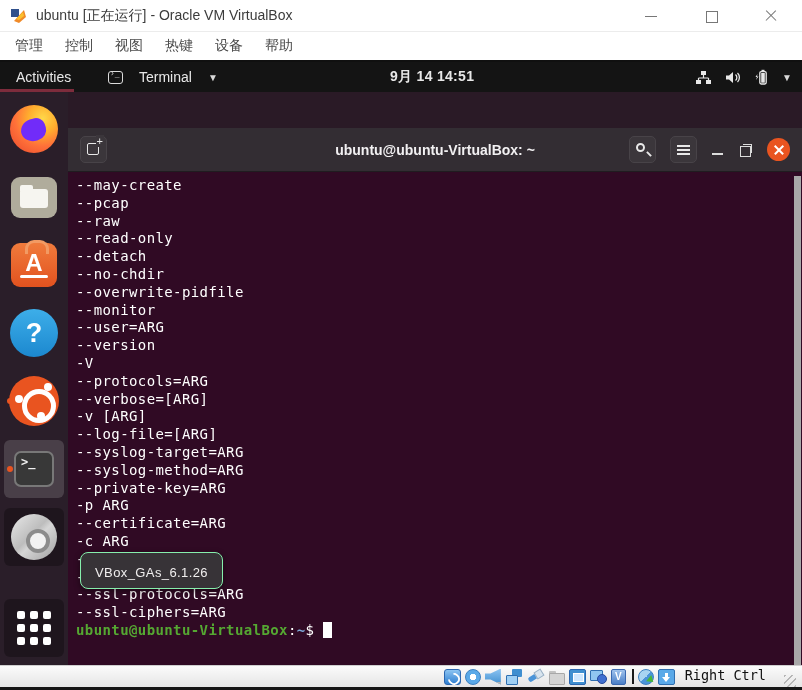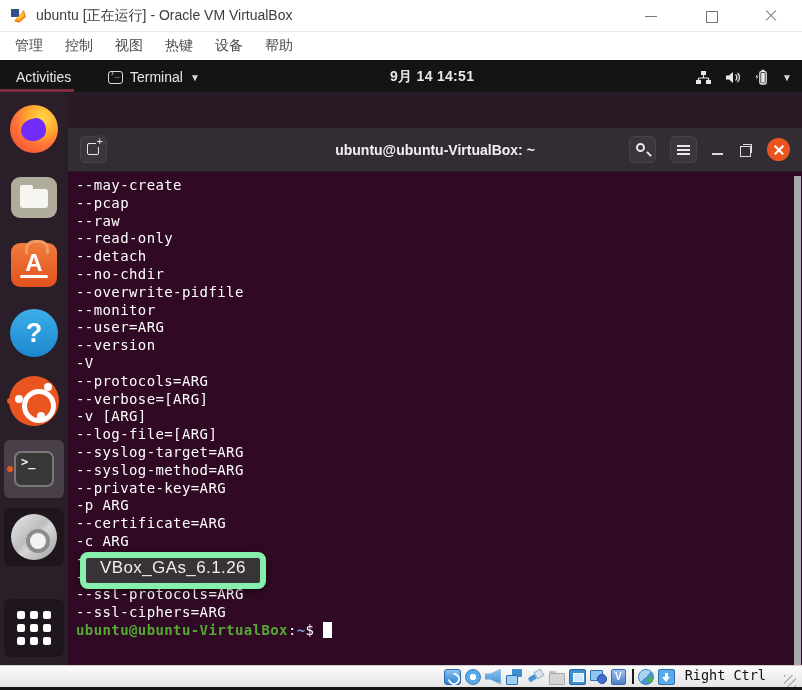--- a/index.html
+++ b/index.html
@@ -22,21 +22,21 @@
   .menu-item { font-size:14px; color:#4a4a4a; padding:3px 11px; cursor:default; }
   .chrome-sep { height:2px; background:#101010; }
 
   
   .screen { position:relative; width:802px; height:603px; background:#2a1a26; overflow:hidden; }
 
   
   .topbar { position:absolute; left:0; top:0; width:802px; height:30px; background:#141414; color:#e8e8e8; }
   .activities { position:absolute; left:0; top:0; height:30px; padding:0 16px; display:flex; align-items:center; font-size:14px; }
   .activities-underline { position:absolute; left:0; bottom:0; width:74px; height:3px; background:#7d2c3c; }
-  .appmenu { position:absolute; left:108px; top:0; height:30px; display:flex; align-items:center; gap:7px; font-size:14px; }
+  .appmenu { position:absolute; left:108px; top:0; height:30px; display:flex; align-items:center; gap:16px; font-size:14px; }
   .appmenu-term-icon { width:15px; height:13px; border:1.5px solid #dcdcdc; border-radius:3px; position:relative; }
   .appmenu-term-icon::after { content:"›_"; position:absolute; left:1px; top:-3px; font-size:8px; color:#dcdcdc; font-family:"DejaVu Sans Mono",monospace; }
   .caret { font-size:10px; color:#d8d8d8; }
   .clock { position:absolute; left:390px; top:0; height:30px; display:flex; align-items:center; font-size:14px; font-weight:bold; letter-spacing:.3px; }
   .tray { position:absolute; right:10px; top:0; height:30px; display:flex; align-items:center; gap:13px; }
   .tray svg { display:block; }
 
   
   .dock { position:absolute; left:0; top:30px; width:68px; height:573px; background:#2a1e29; display:flex; flex-direction:column; align-items:center; gap:10px; padding:8px 0; }
   .dock-item { position:relative; width:60px; height:58px; border-radius:6px; display:flex; align-items:center; justify-content:center; flex:0 0 auto; }
@@ -85,21 +85,21 @@
   .t-close::before,.t-close::after { content:""; position:absolute; left:5.5px; top:10.6px; width:12px; height:1.8px; background:#fff; }
   .t-close::before { transform:rotate(45deg); } .t-close::after { transform:rotate(-45deg); }
 
   .t-body { flex:1; background:#300a24; position:relative; padding:5px 10px 0 8px; font-family:"DejaVu Sans Mono",monospace; font-size:14px; line-height:17.8px; color:#fff; letter-spacing:.4px; }
   .tline { white-space:pre; }
   .t-prompt { white-space:pre; }
   .p-user { color:#55a832; font-weight:bold; }
   .p-path { color:#7da8d8; font-weight:bold; }
   .cursor { display:inline-block; width:9px; height:16px; background:#fff; vertical-align:-3px; margin-left:9px; }
   .t-scrollbar { position:absolute; right:1px; top:4px; width:7px; height:514px; background:#a8a8a8; }
-  .tooltip { position:absolute; left:12px; top:380px; background:#373337; border:6px solid #86efac; border-radius:8px; padding:1px 14px 6px; font-family:"Liberation Sans",sans-serif; font-size:17px; color:#f0eeee; box-shadow:0 2px 6px rgba(0,0,0,.45); z-index:5; }
+  .tooltip { position:absolute; left:12px; top:380px; background:#373337; border:1px solid #86efac; border-radius:8px; padding:11px 14px 6px; font-family:"Liberation Sans",sans-serif; font-size:13px; color:#f0eeee; box-shadow:0 2px 6px rgba(0,0,0,.45); z-index:5; }
 
   
   .statusbar { height:22px; background:linear-gradient(#fbfbfb,#e5e5e5); border-top:1px solid #cfcfcf; display:flex; align-items:center; padding:0 6px 0 10px; }
   .sb-spacer { flex:1; }
   .si { position:relative; width:17px; height:16px; margin-right:4px; flex:0 0 auto; }
   .si-hdd { border-radius:3px; background:linear-gradient(#8cc4f2,#2f7fd0); border:1px solid #2a66b0; }
   .si-hdd::after { content:""; position:absolute; left:3px; top:3px; width:8px; height:8px; border:2.2px solid #fff; border-radius:50%; border-left-color:transparent; transform:rotate(40deg); }
   .si-cd { border-radius:50%; width:16px; background:radial-gradient(circle,#fff 0 3px,#5aa9e8 3.5px 100%); border:1px solid #3a7fc0; }
   .si-audio { background:linear-gradient(#8cc4f2,#3f8fd0); clip-path:polygon(0 32%,34% 32%,95% 0,95% 100%,34% 68%,0 68%); }
   .si-audio::after { content:""; position:absolute; right:0; bottom:0; width:7px; height:3px; background:#b5b5b5; clip-path:none; }

